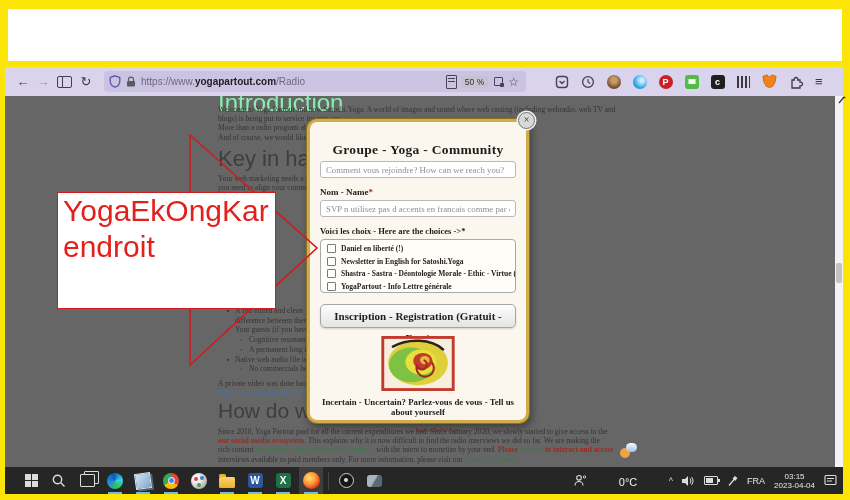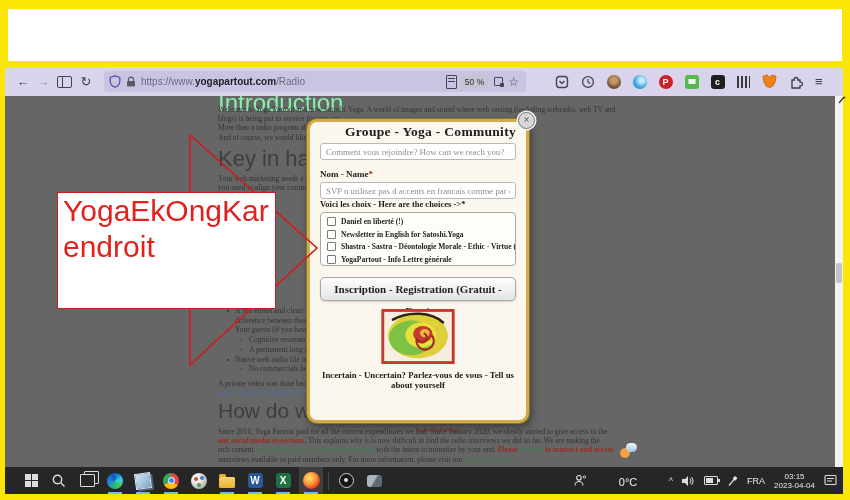--- a/index.html
+++ b/index.html
@@ -62,27 +62,27 @@
   .red{color:#9b2b20;font-weight:bold;}
   .terms{position:absolute;left:410px;top:330px;font-size:6.5px;color:#8a2a20;z-index:2;}
   
   .modal{position:absolute;left:302px;top:23px;width:222px;height:304px;background:#fbf7ee;
          border:3px solid #d2ab4a;border-radius:10px;box-sizing:border-box;z-index:5;
          box-shadow:0 0 0 1px #8a7326,2px 4px 8px rgba(0,0,0,.45);padding:0 10px;
          font-family:"Liberation Serif",serif;color:#1d1d1d;}
   .m-close{position:absolute;right:-9px;top:-10px;width:15px;height:15px;border-radius:50%;background:#d8d8d8;
          border:1px solid #777;box-shadow:0 0 0 1.5px #f2f2f2;color:#2e2e2e;font-size:10px;line-height:13px;
          text-align:center;z-index:8;}
-  .m-title{margin-top:1px;font-size:13.5px;line-height:17px;font-weight:bold;text-align:right;letter-spacing:.3px;}
+  .m-title{margin-top:19px;font-size:13.5px;line-height:17px;font-weight:bold;text-align:center;letter-spacing:.3px;}
   .m-label{margin-top:11px;font-size:9px;line-height:10px;font-weight:bold;}
   .m-label .req{color:#a3261c;}
   .m-input{margin-top:3px;width:100%;height:17px;box-sizing:border-box;border:1px solid #b9b9b9;border-radius:3px;
          background:#fff;font-family:"Liberation Serif",serif;font-size:8.8px;color:#333;padding:0 5px;}
   .m-input::placeholder{color:#8f8f8f;}
-  .m-label2{font-size:8.5px;line-height:10px;font-weight:bold;}
+  .m-label2{margin-top:9px;font-size:8.5px;line-height:10px;font-weight:bold;}
   .m-box{margin-top:3px;height:54px;border:1px solid #a8a8a8;border-radius:4px;background:#fffdf8;
          padding:4px 6px;box-sizing:border-box;overflow:hidden;}
   .m-row{display:flex;height:12.5px;white-space:nowrap;}
   .cbx{width:7px;height:7px;border:1px solid #7a7a7a;border-radius:1px;background:#fff;margin-right:5px;flex:none;}
   .m-choice{font-size:7.5px;font-weight:600;color:#222;}
   .m-btn{margin-top:11px;width:100%;height:24px;border:1px solid #a5a5a5;border-radius:5px;
          background:linear-gradient(#fdfdfd,#e4e4e4);font-family:"Liberation Serif",serif;
          font-size:11px;font-weight:bold;color:#1d1d1d;text-align:center;line-height:22px;box-sizing:border-box;
          box-shadow:0 1px 2px rgba(0,0,0,.15);}
   .m-img{margin:8px auto 0;width:74px;height:55px;display:block;}

